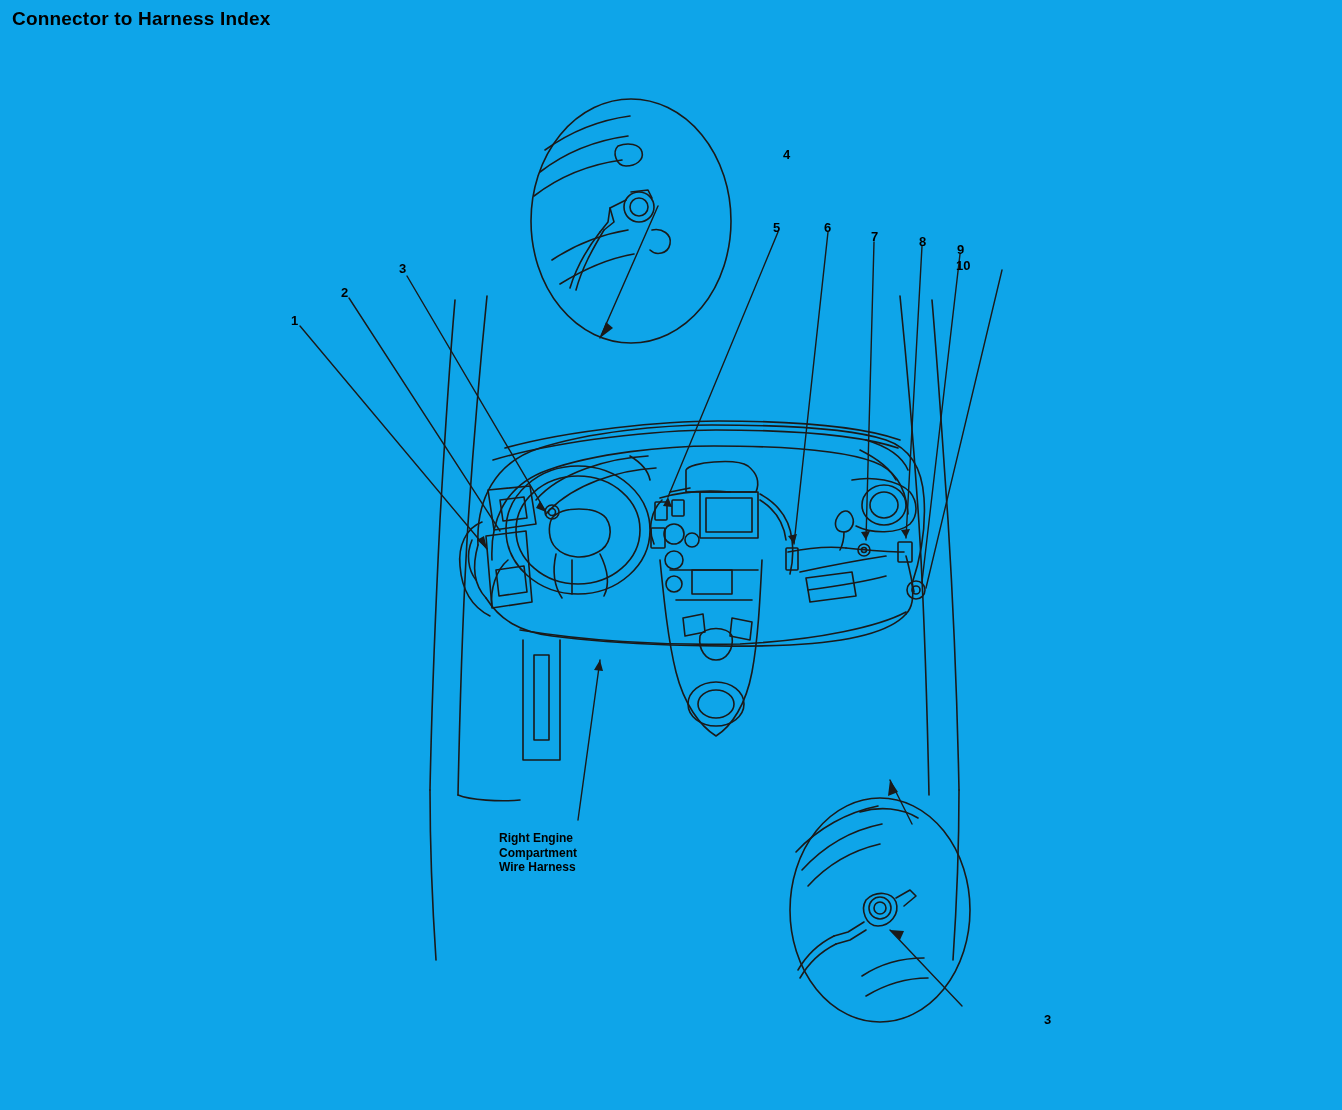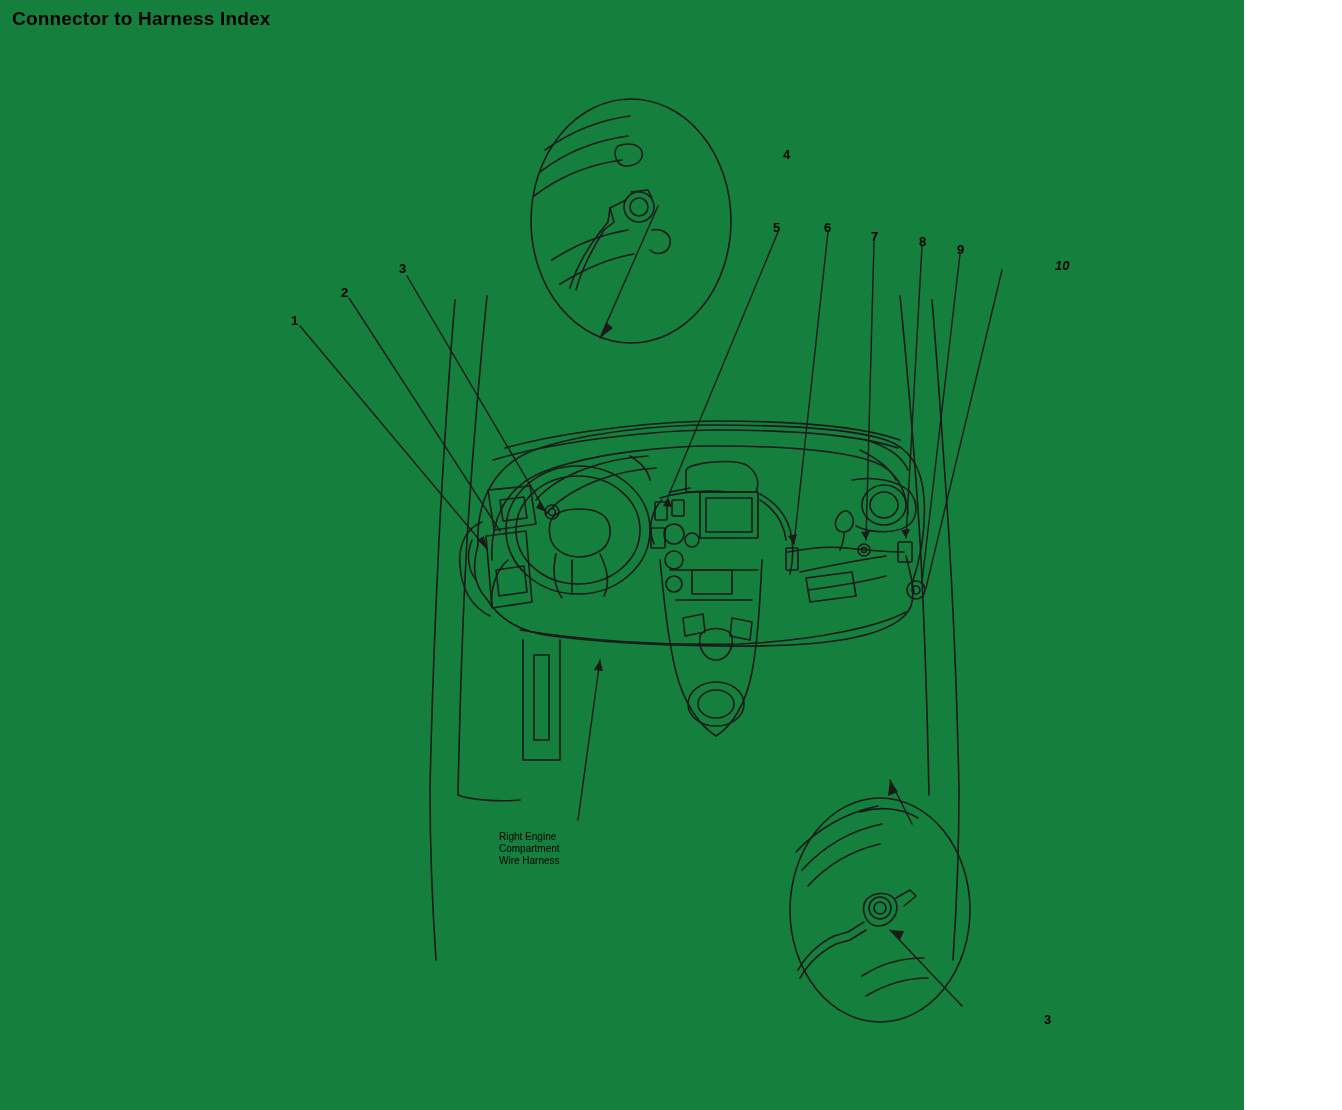--- a/index.html
+++ b/index.html
@@ -6,43 +6,43 @@
     margin: 0;
     padding: 0;
     background: #ffffff;
   }
   body {
     font-family: "Liberation Sans", sans-serif;
     color: #000000;
   }
   #page {
     position: relative;
-    width: 1244px;
+    width: 1342px;
     height: 1110px;
     overflow: hidden;
-    background: #15803d;
+    background: #0ea5e9;
   }
   #page-title {
     position: absolute;
     left: 12px;
     top: 8px;
     font-size: 19px;
     font-weight: bold;
     letter-spacing: 0.2px;
   }
   .callout {
     position: absolute;
     font-size: 13px;
     font-weight: bold;
     line-height: 1;
   }
   .caption {
     position: absolute;
-    font-size: 10px;
-    font-weight: normal;
+    font-size: 12px;
+    font-weight: bold;
     line-height: 1.22;
     white-space: pre-line;
   }
   #diagram-svg {
     position: absolute;
     left: 0;
     top: 0;
   }
 </style>
 </head>
@@ -252,20 +252,20 @@
 
   <div class="callout" style="left:291px; top:314px;">1</div>
   <div class="callout" style="left:341px; top:286px;">2</div>
   <div class="callout" style="left:399px; top:262px;">3</div>
   <div class="callout" style="left:783px; top:148px;">4</div>
   <div class="callout" style="left:773px; top:221px;">5</div>
   <div class="callout" style="left:824px; top:221px;">6</div>
   <div class="callout" style="left:871px; top:230px;">7</div>
   <div class="callout" style="left:919px; top:235px;">8</div>
   <div class="callout" style="left:957px; top:243px;">9</div>
-  <div class="callout" style="left:1055px; top:259px;font-style:italic;">10</div>
+  <div class="callout" style="left:956px; top:259px;">10</div>
   <div class="callout" style="left:1044px; top:1013px;">3</div>
 
   <div class="caption" style="left:499px; top:831px;">Right Engine
 Compartment
 Wire Harness</div>
 
 </div>
 
 </body></html>

